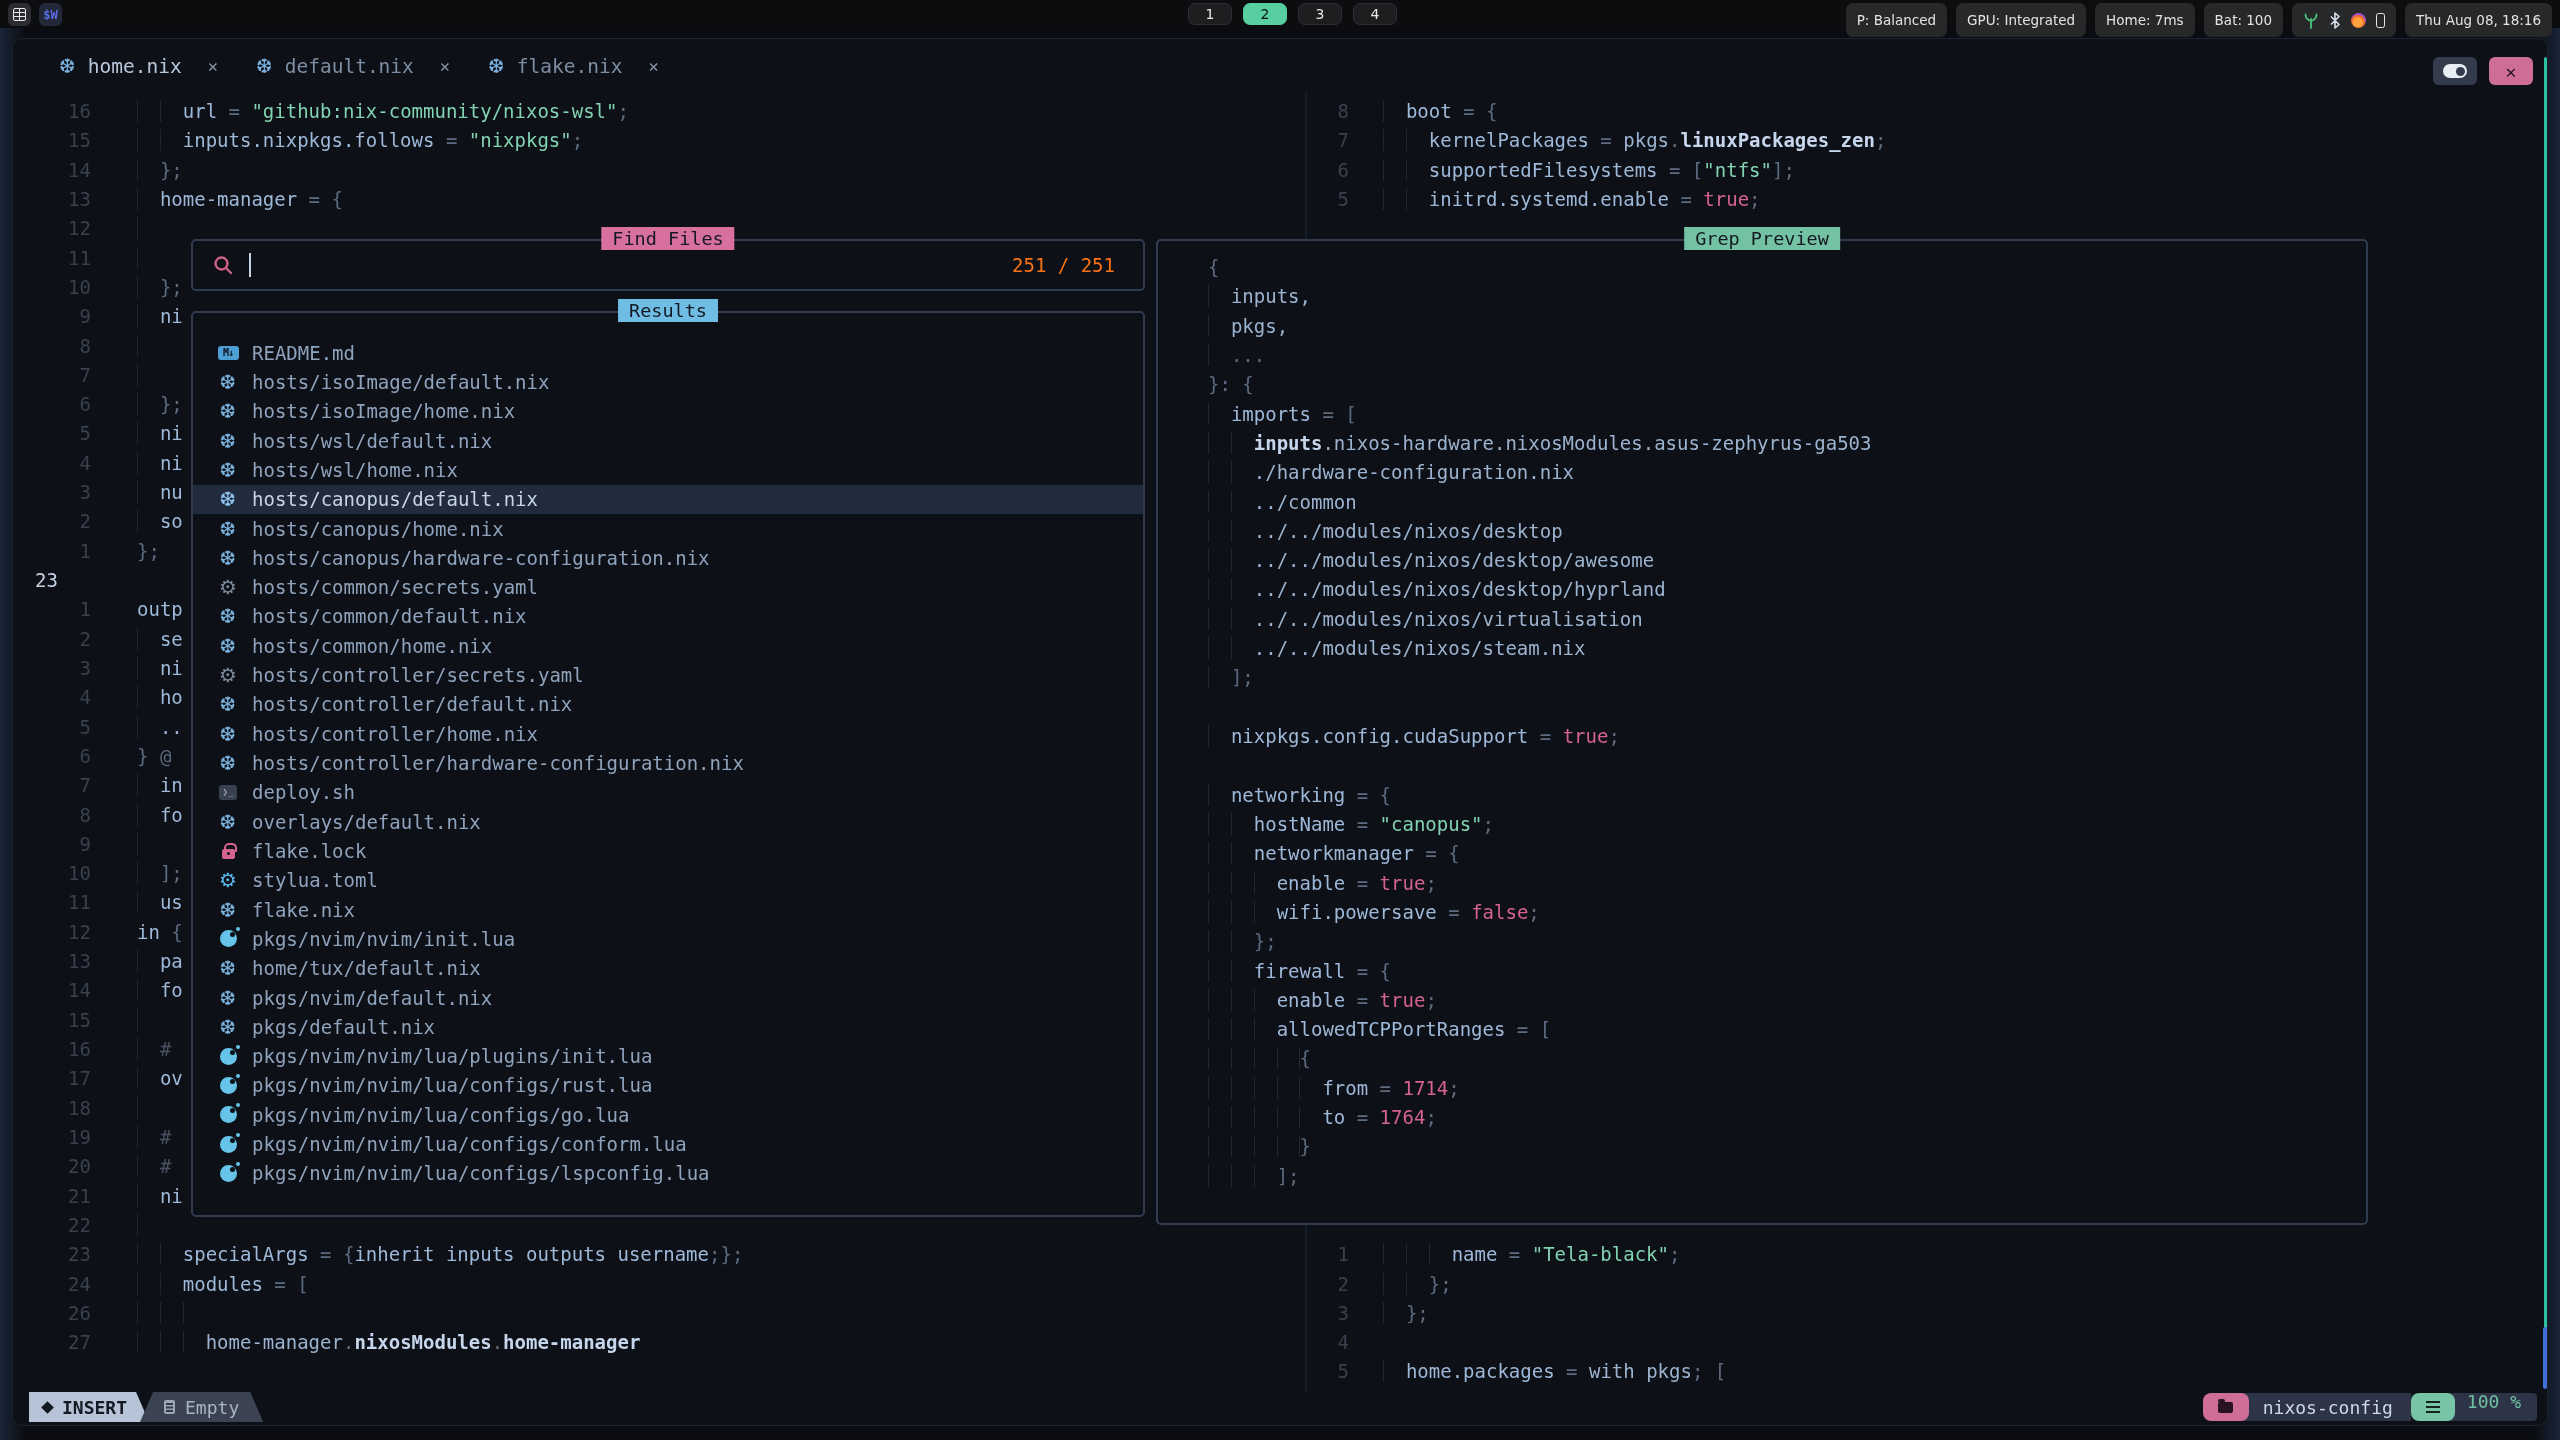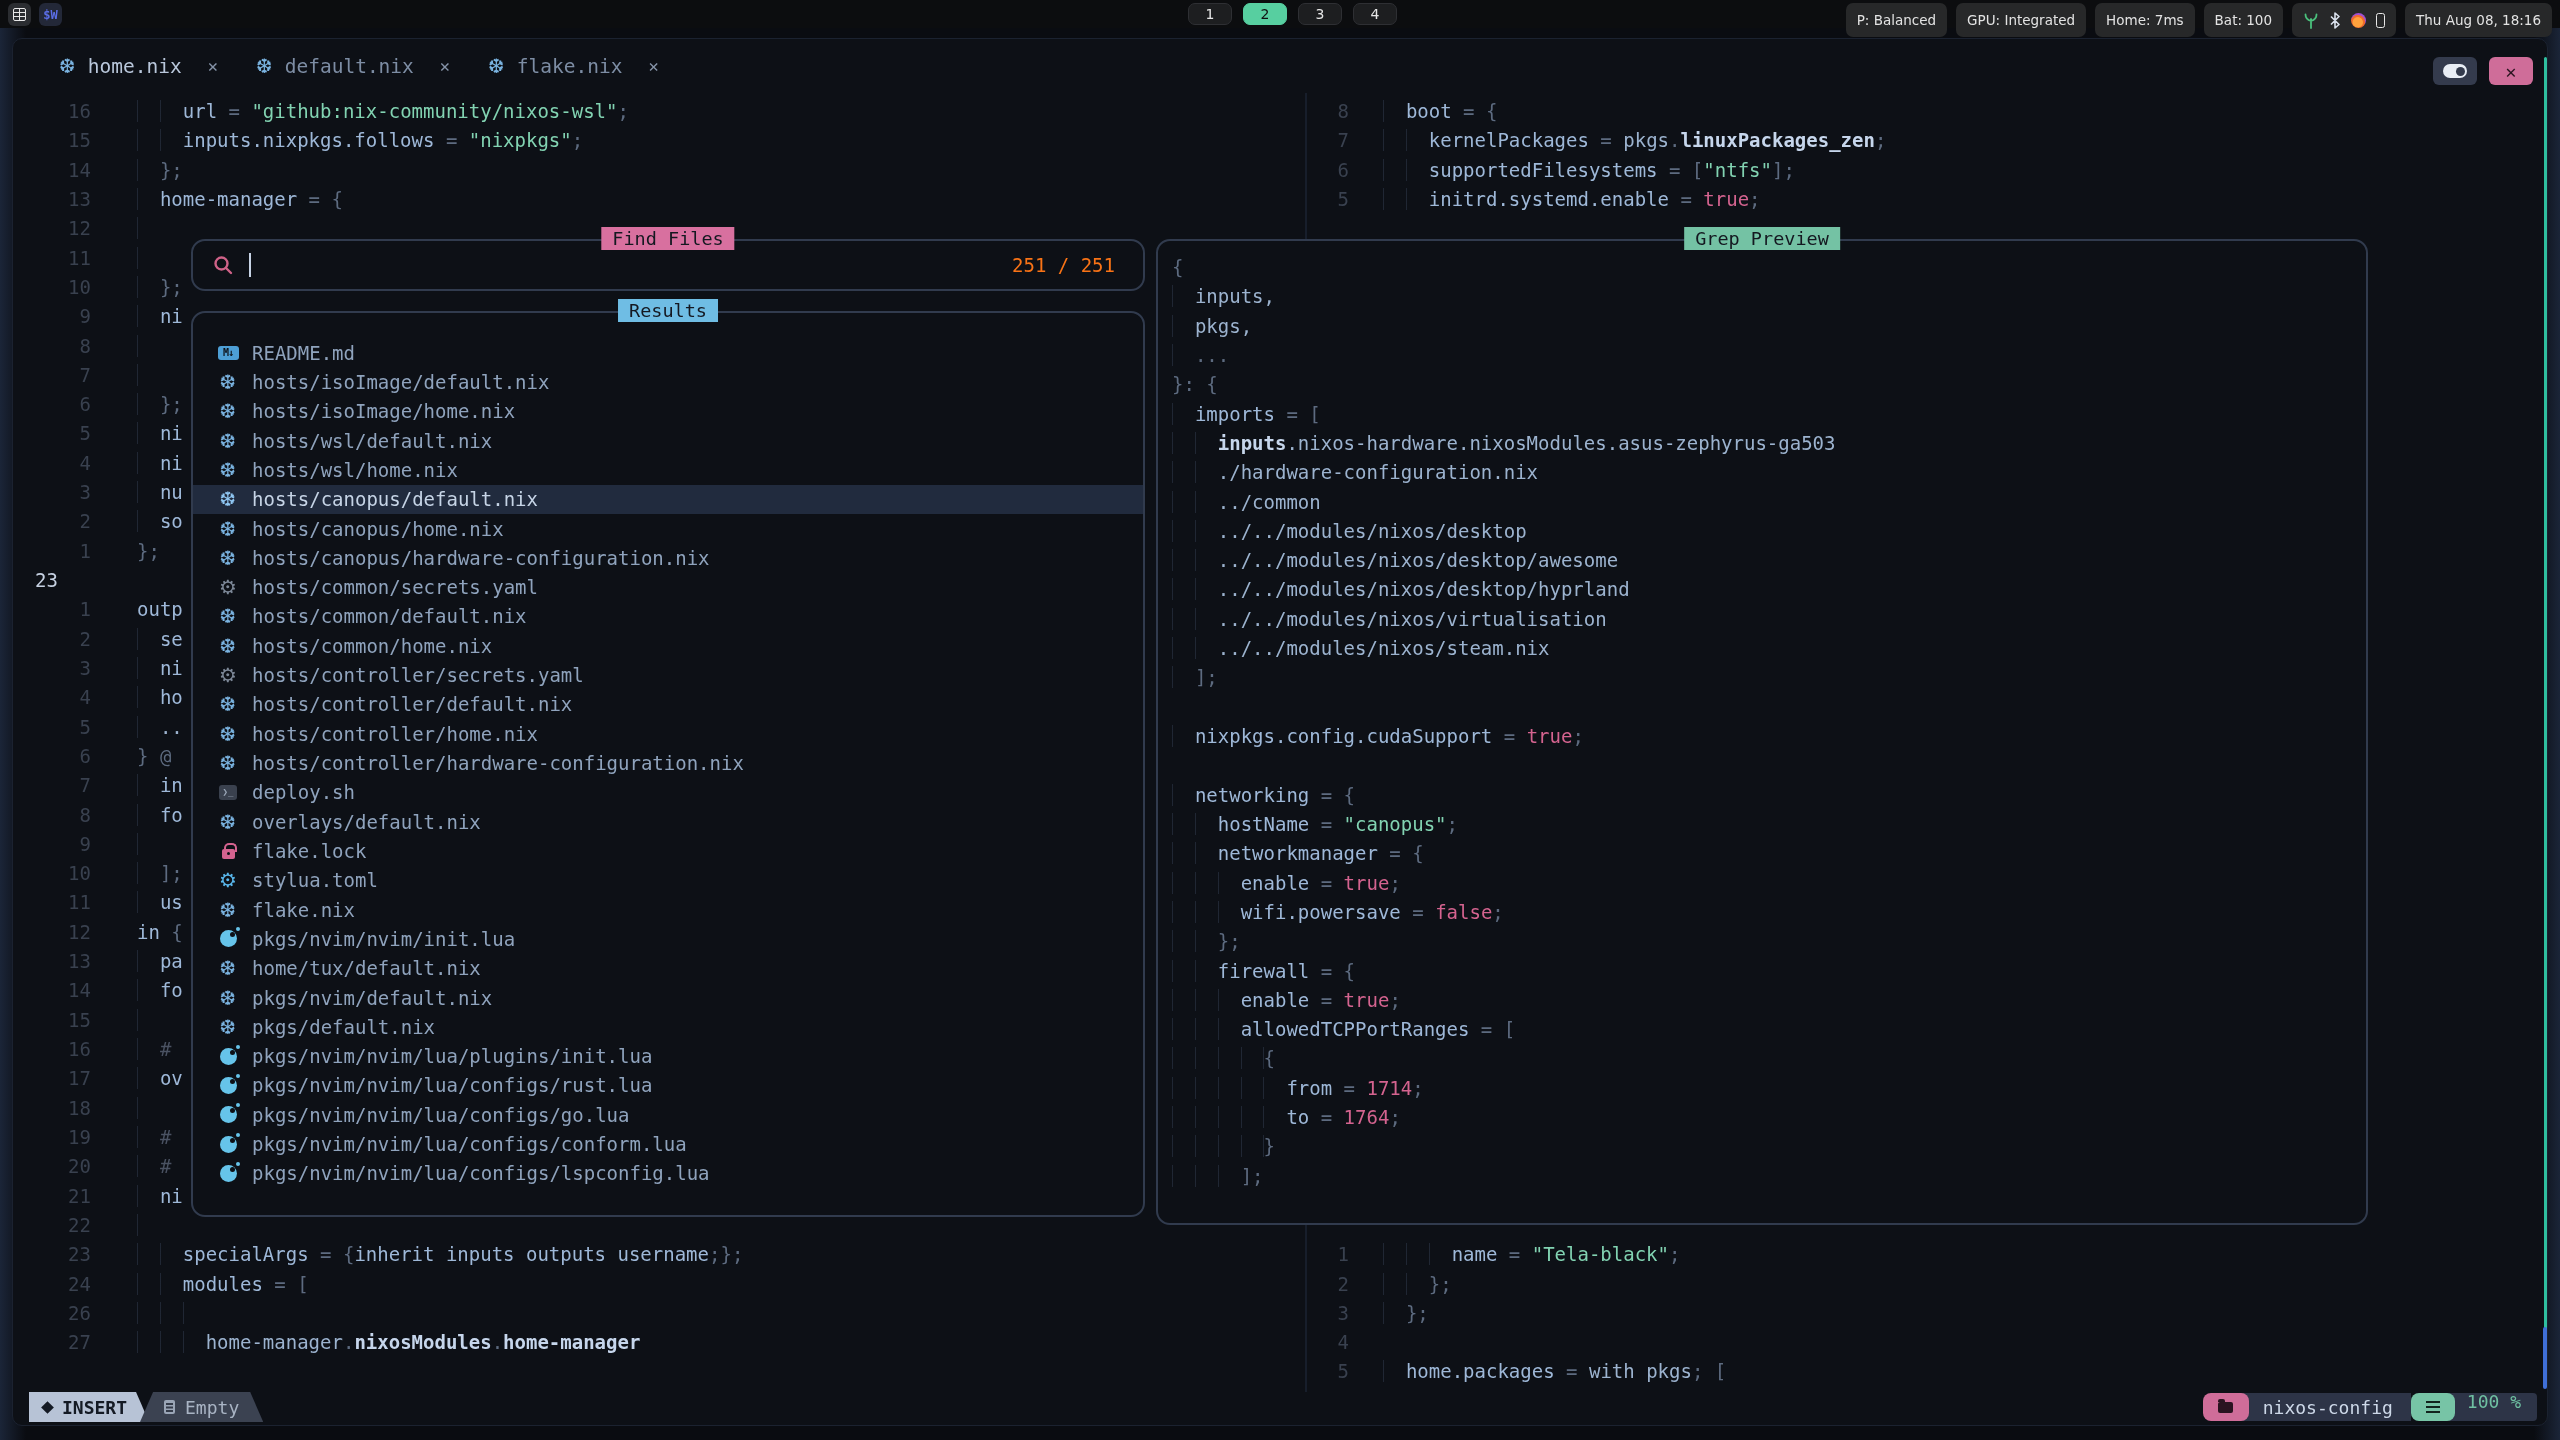--- a/index.html
+++ b/index.html
@@ -71,35 +71,35 @@
   .gut.cur{text-align:left;padding-left:22px;color:#c6d1e2;}
   .sign{flex:none;}
   .pane-left .sign{width:40px;}
   .pane-right .sign{width:28px;}
   .code{white-space:pre;}
   .ws{background:repeating-linear-gradient(to right,rgba(70,85,112,.33) 0 1px,transparent 1px 22.87px);}
   .tk-d{color:#9cb3cf}.tk-i{color:#9eb8d8}.tk-b{color:#c6d6ec;font-weight:bold}
   .tk-p{color:#5d6b80}.tk-s{color:#82d3b2}.tk-v{color:#d4638f}.tk-c{color:#4a5262}
 
   
-  .popup{position:absolute;background:var(--win-bg);border:2px solid var(--popup-border);border-radius:14px;z-index:5;}
+  .popup{position:absolute;background:var(--win-bg);border:2px solid var(--popup-border);border-radius:5px;z-index:5;}
   .popup-title{position:absolute;top:-14px;left:50%;transform:translateX(-50%);
       color:#141820;font-size:18.5px;padding:1px 11px;white-space:nowrap;z-index:6;}
   .prompt-box{left:178px;top:146px;width:954px;height:52px;}
   .prompt-box .popup-title{background:var(--accent-pink);}
   .prompt-inner{display:flex;align-items:center;height:100%;padding-left:20px;}
   .cursor{display:inline-block;width:2px;height:24px;background:#c7d3e5;margin-left:15px;}
   .counter{position:absolute;right:28px;top:0;height:100%;display:flex;align-items:center;color:#f97316;font-size:19px;}
   .results-box{left:178px;top:218px;width:954px;height:906px;}
   .results-box .popup-title{background:var(--accent-cyan);}
   .results-list{padding-top:25px;}
   .result-item{height:var(--rh);display:flex;align-items:center;padding-left:24px;gap:13px;color:#8fa3bd;font-size:19px;}
   .result-item.selected{background:#212b3e;color:#c6d4e6;}
   .result-item .ic{width:22px;flex:none;display:flex;align-items:center;justify-content:center;}
-  .preview-box{left:1143px;top:146px;width:1212px;height:986px;}
+  .preview-box{left:1143px;top:146px;width:1212px;height:986px;padding-left:36px;}
   .preview-box .popup-title{background:var(--accent-teal);}
   .preview-body{padding:12px 0 0 14px;}
   .pline{height:var(--rh);line-height:var(--rh);font-size:19px;white-space:pre;}
 
   
   .nix-file{color:var(--accent-blue);font-family:"DejaVu Sans",sans-serif;font-size:20px;line-height:1;}
   .nix-file.bright{color:#8fc6f2;}
   .gear{font-family:"DejaVu Sans",sans-serif;font-size:20px;line-height:1;}
   .gear.gray{color:#7d8898;} .gear.blue{color:#59b7ec;}
   .md-ic{width:21px;height:14px;background:#4d9fd6;border-radius:3px;color:#0d1016;

